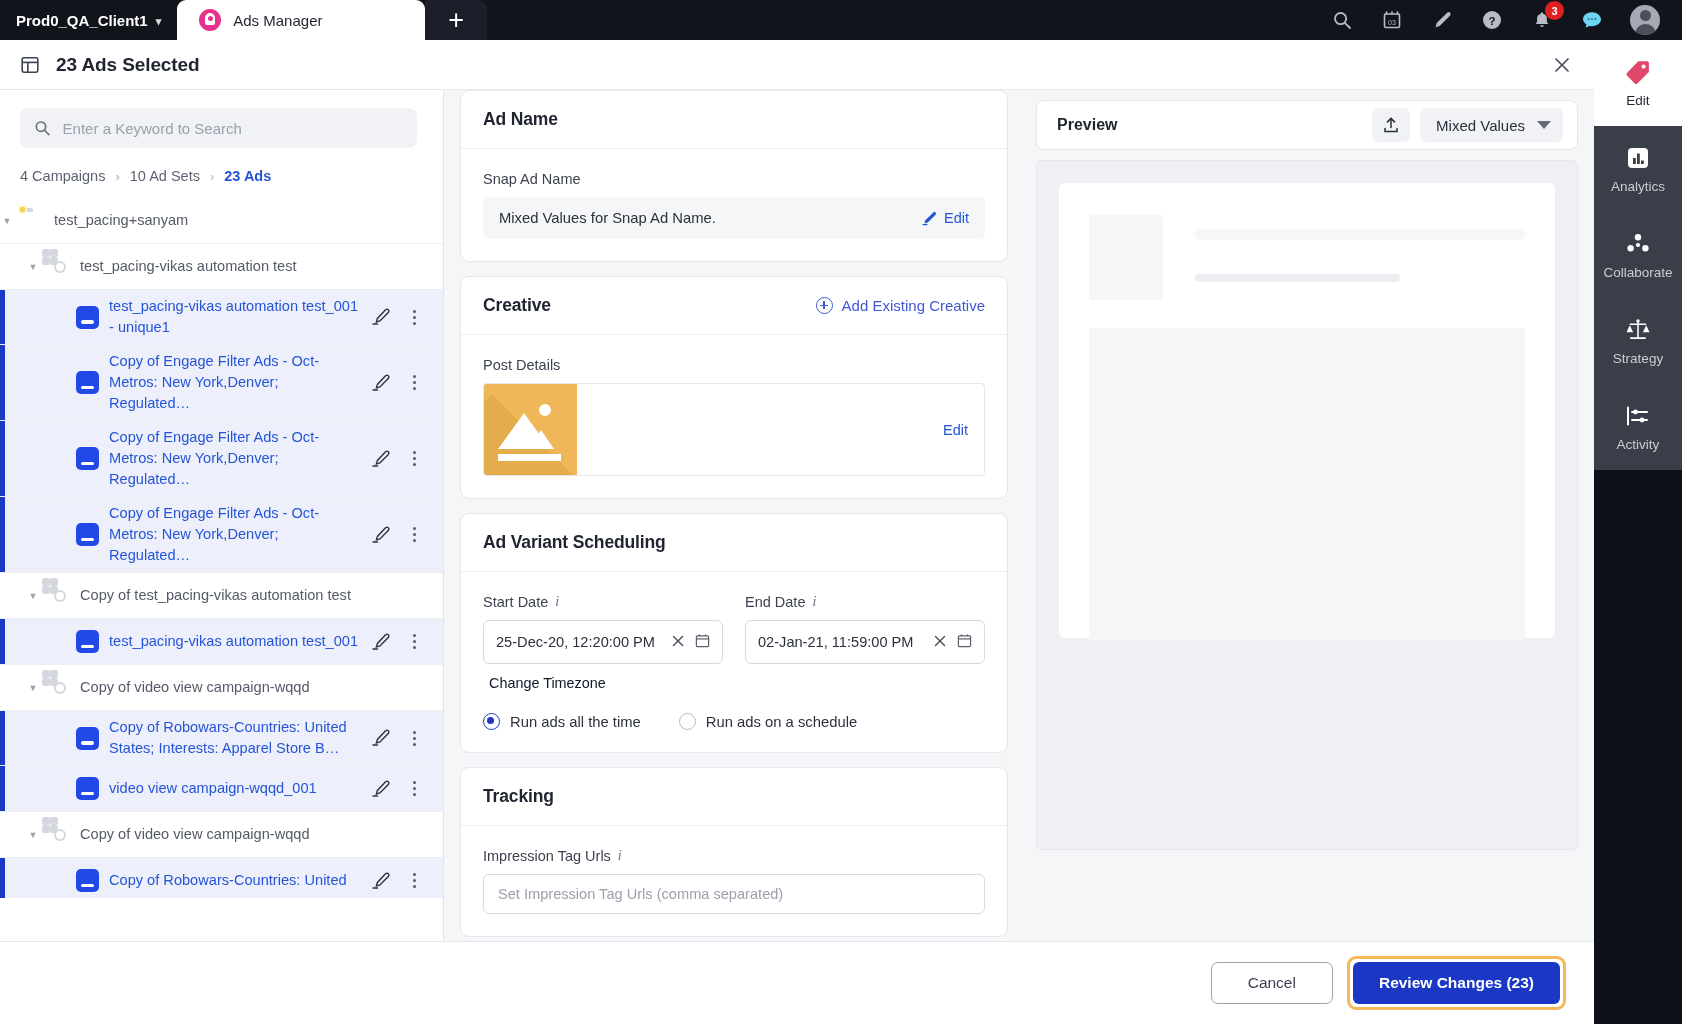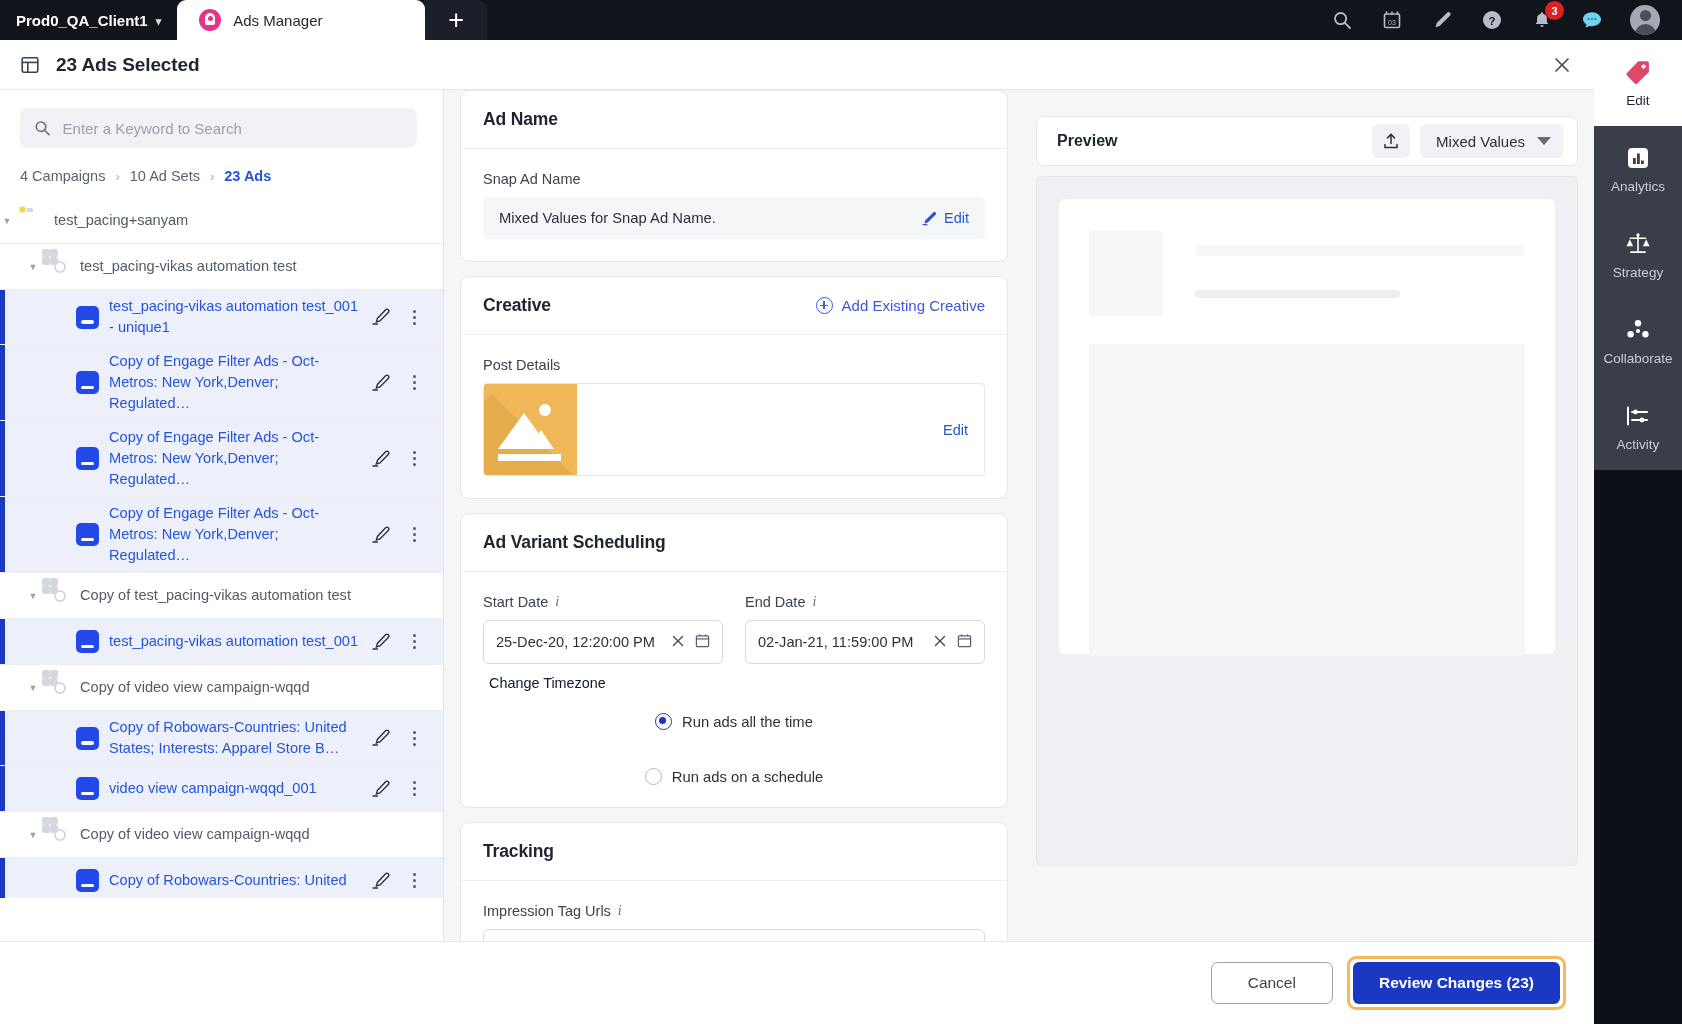--- a/index.html
+++ b/index.html
@@ -182,33 +182,33 @@
   .postbox .pfill{flex:1 1 auto;display:flex;align-items:center;justify-content:flex-end;padding:0 16px;}
   .dategrid{ display:flex; gap:22px; }
   .datecol{ flex:1 1 0; }
   .dateinput{
     border:1px solid #d7dae1;border-radius:6px;height:44px;display:flex;align-items:center;
     padding:0 12px;gap:10px;justify-content:flex-end;font-size:14.6px;color:#2b303c;
   }
   .dateinput .dv{ flex:1 1 auto; text-align:left;}
   .tzline{ font-size:14.6px;color:#3d4250;margin-top:16px;}
   .tzlink{ color:#0f172a;font-size:14.4px;margin-top:11px;display:inline-block;padding-left:6px;}
-  .radios{ display:flex;align-items:center;gap:38px;margin-top:22px;flex-direction:column;}
+  .radios{ display:flex;align-items:center;gap:38px;margin-top:22px;}
   .radio{ display:flex;align-items:center;gap:10px;font-size:14.8px;color:#2b303c;}
   .rc{ width:17px;height:17px;border-radius:50%;border:1.8px solid #b5bac4;position:relative;flex:0 0 auto;}
   .rc.on{ border-color:#1a38c4;}
   .rc.on:after{content:"";position:absolute;left:3px;top:3px;width:7px;height:7px;border-radius:50%;background:#1a38c4;}
   .tinput{
     border:1px solid #d7dae1;border-radius:6px;height:40px;display:flex;align-items:center;
     padding:8px 14px;font-size:14.6px;color:#9aa0ac;
   }
 
   
   .preview{
-    position:absolute; top:106px; left:1024px; width:570px; height:851px;
+    position:absolute; top:90px; left:1024px; width:570px; height:851px;
     background:#f5f6f8; padding:10px 16px 0 12px;
   }
   .pvhead{
     background:#fff;border:1px solid #e4e7ec;border-radius:8px;height:50px;
     display:flex;align-items:center;justify-content:space-between;padding:0 14px 0 20px;
   }
   .pvhead .t{font-size:16px;font-weight:700;}
   .pvctrl{display:flex;align-items:center;gap:10px;}
   .upbtn{width:38px;height:34px;background:#f1f2f5;border-radius:6px;display:flex;align-items:center;justify-content:center;color:#2b303c;}
   .mixedsel{
@@ -718,40 +718,40 @@
             <rect x="7" y="12" width="2.8" height="6" fill="#3a3e48"></rect>
             <rect x="11" y="7.5" width="2.8" height="10.5" fill="#3a3e48"></rect>
             <rect x="15" y="14.5" width="2.8" height="3.5" fill="#3a3e48"></rect>
           </svg>
         </span>
         <span>Analytics</span>
       </div>
       <div class="item stackitem" style="background: rgb(58, 62, 72);">
         <span class="icwrap">
           <svg width="26" height="24" viewBox="0 0 26 24" fill="#fff">
+            <circle cx="13" cy="5.2" r="3.2"></circle>
+            <circle cx="5.6" cy="16.2" r="3.2"></circle>
+            <circle cx="20.4" cy="16.2" r="3.2"></circle>
+            <circle cx="13" cy="13" r="2.1"></circle>
+          </svg>
+        </span>
+        <span>Collaborate</span>
+      </div>
+      <div class="item stackitem" style="background: rgb(58, 62, 72);">
+        <span class="icwrap">
+          <svg width="26" height="24" viewBox="0 0 26 24" fill="#fff">
             <rect x="12.2" y="3" width="1.6" height="17" rx=".6"></rect>
             <rect x="5" y="19.2" width="16" height="1.7" rx=".8"></rect>
             <circle cx="13" cy="3" r="1.7"></circle>
             <rect x="4.6" y="5.4" width="16.8" height="1.5" rx=".7"></rect>
             <path d="M4.8 7.2 1.5 14.2h6.6z"></path>
             <path d="M21.2 7.2 17.9 14.2h6.6z"></path>
           </svg>
         </span>
         <span>Strategy</span>
-      </div>
-      <div class="item stackitem" style="background: rgb(58, 62, 72);">
-        <span class="icwrap">
-          <svg width="26" height="24" viewBox="0 0 26 24" fill="#fff">
-            <circle cx="13" cy="5.2" r="3.2"></circle>
-            <circle cx="5.6" cy="16.2" r="3.2"></circle>
-            <circle cx="20.4" cy="16.2" r="3.2"></circle>
-            <circle cx="13" cy="13" r="2.1"></circle>
-          </svg>
-        </span>
-        <span>Collaborate</span>
       </div>
       <div class="item stackitem" style="background: rgb(58, 62, 72);">
         <span class="icwrap">
           <svg width="26" height="22" viewBox="0 0 26 22" fill="none" stroke="#fff" stroke-width="2" stroke-linecap="round">
             <line x1="3" y1="2.5" x2="3" y2="19.5"></line>
             <line x1="7" y1="7" x2="22" y2="7"></line>
             <line x1="7" y1="15" x2="22" y2="15"></line>
             <circle cx="10.5" cy="7" r="2.4" fill="#fff" stroke="none"></circle>
             <circle cx="17" cy="15" r="2.4" fill="#fff" stroke="none"></circle>
           </svg>

